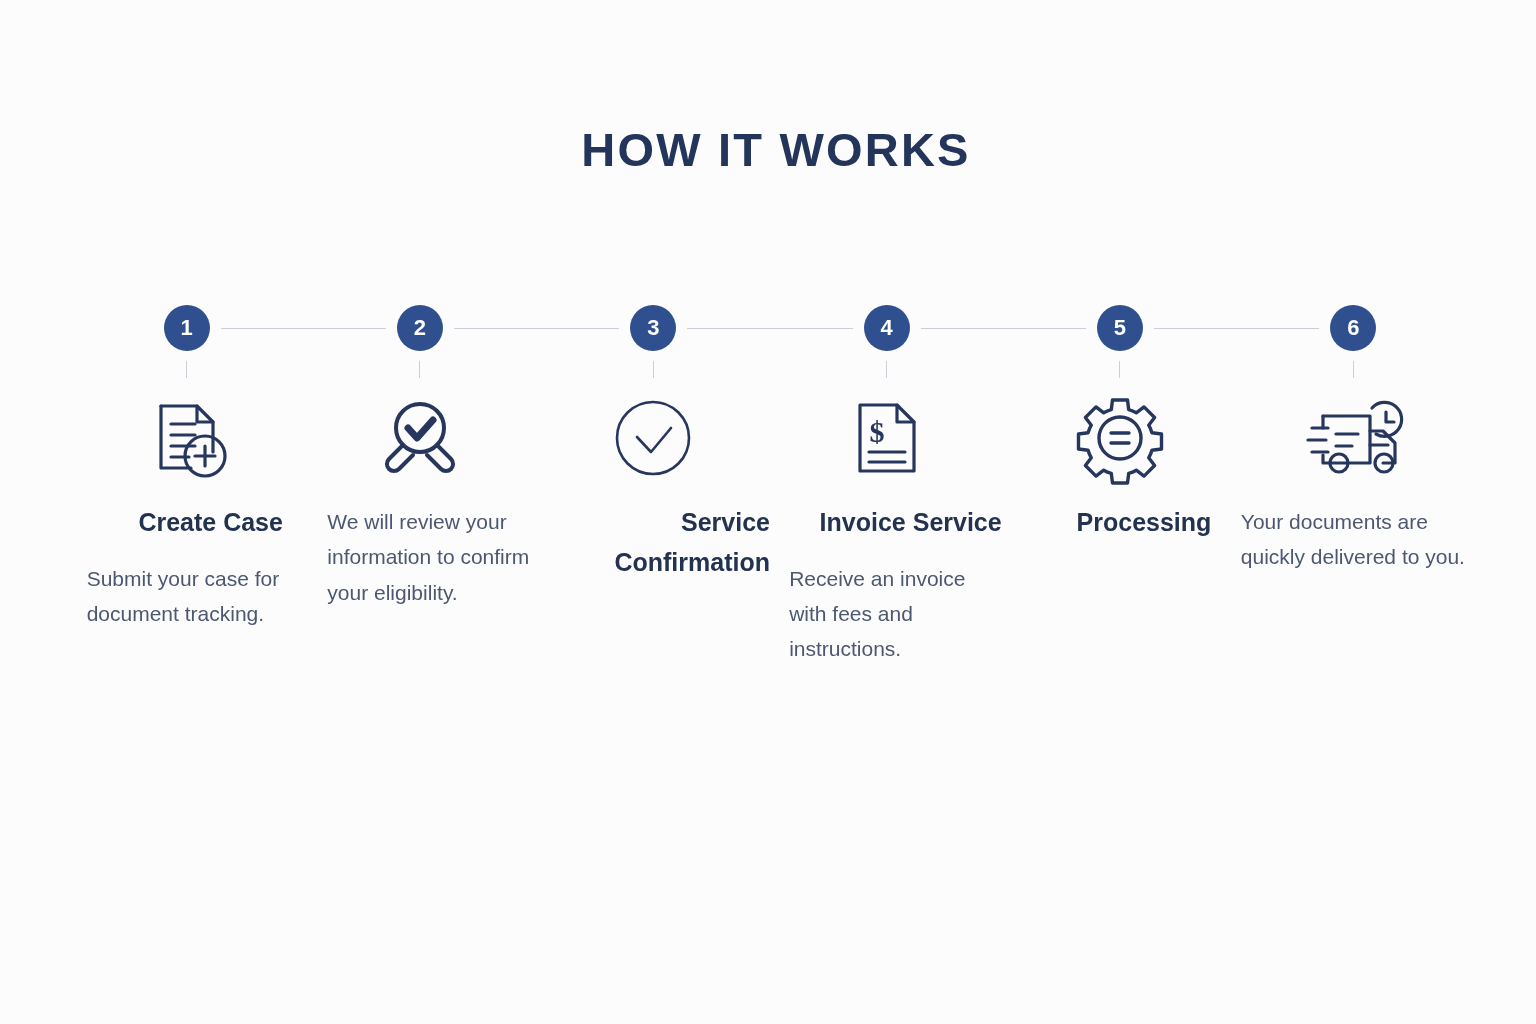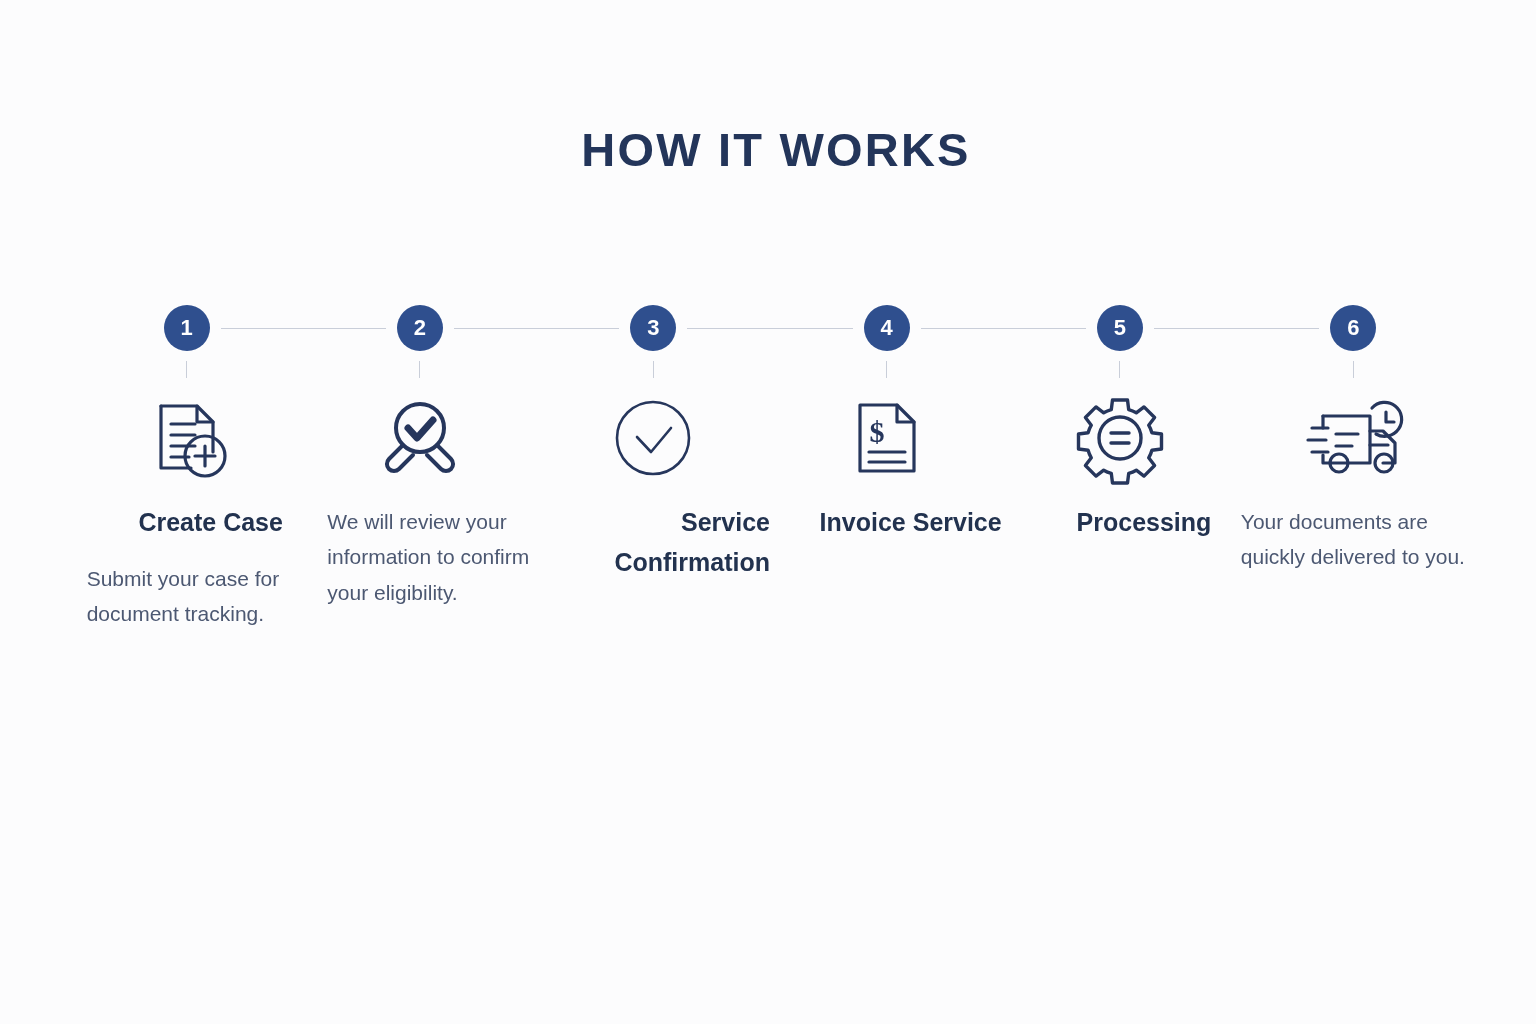--- a/index.html
+++ b/index.html
@@ -208,20 +208,21 @@
       <div class="icon-box">
         <svg width="96" height="96" viewBox="0 0 96 96" fill="none" stroke="#26365c" stroke-width="3.2" stroke-linecap="round" stroke-linejoin="round">
           <path d="M21 15 h37 l17 17 v49 h-54 z"></path>
           <path d="M58 15 v17 h17"></path>
           <text x="38" y="52" font-family="Liberation Serif, serif" font-size="30" font-weight="bold" fill="#26365c" stroke="none" text-anchor="middle">$</text>
           <path d="M30 62 h36"></path>
           <path d="M30 72 h36"></path>
         </svg>
       </div>
       <div class="step-title">Invoice Service</div>
+      <div class="step-desc w-195">Receive an invoice with fees and instructions.</div>
     </div>
 
     <div class="step">
       <div class="marker-row">
         <div class="connector"></div>
         <div class="num-circle">5</div>
       </div>
       <div class="tick"></div>
       <div class="icon-box">
         <svg width="96" height="96" viewBox="0 0 96 96" fill="none" stroke="#26365c" stroke-width="3.4" stroke-linecap="round" stroke-linejoin="round">

